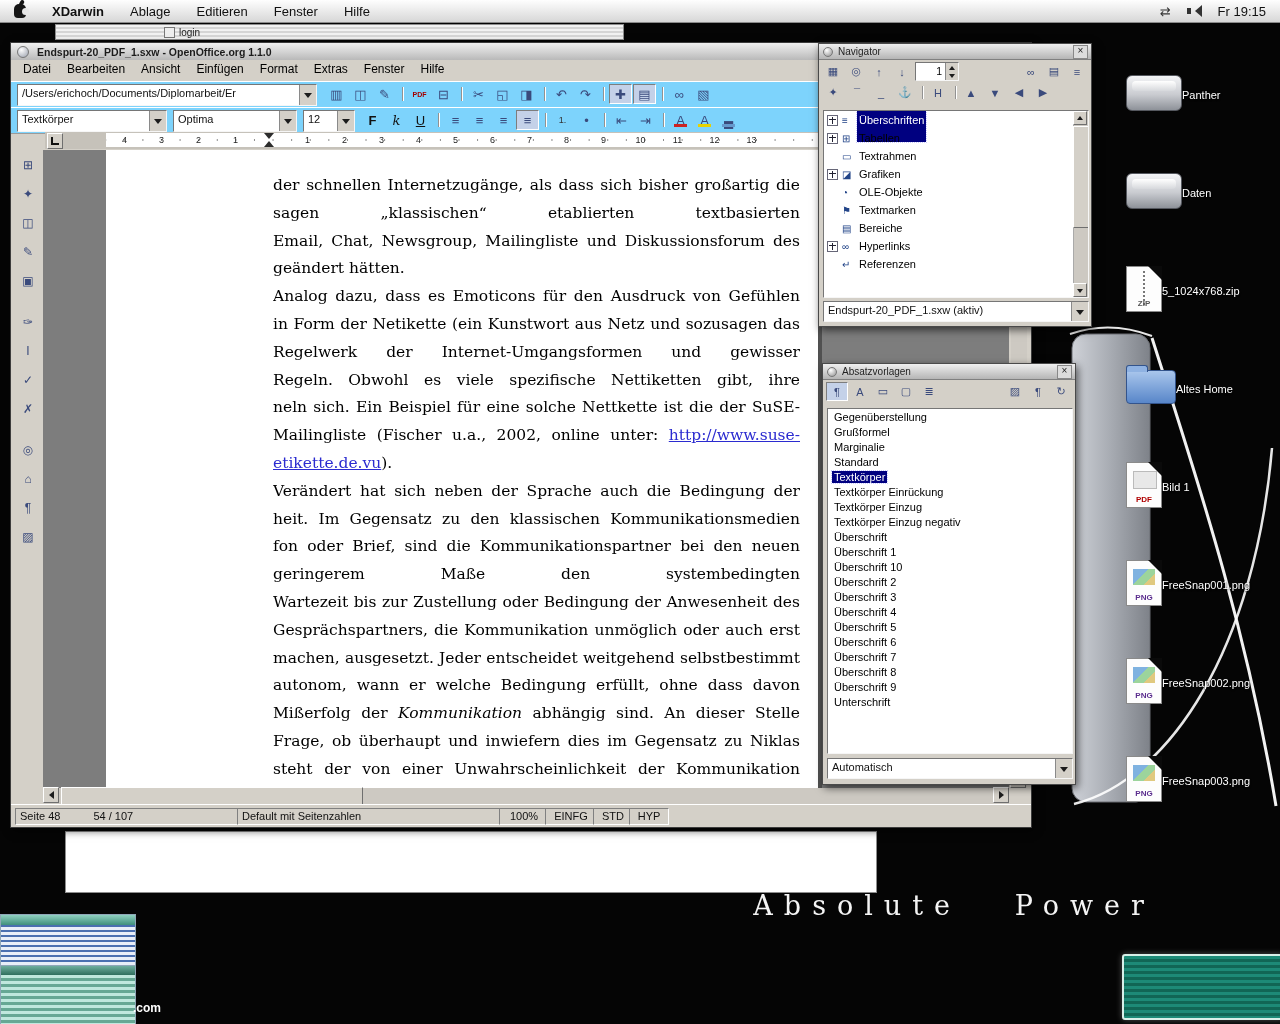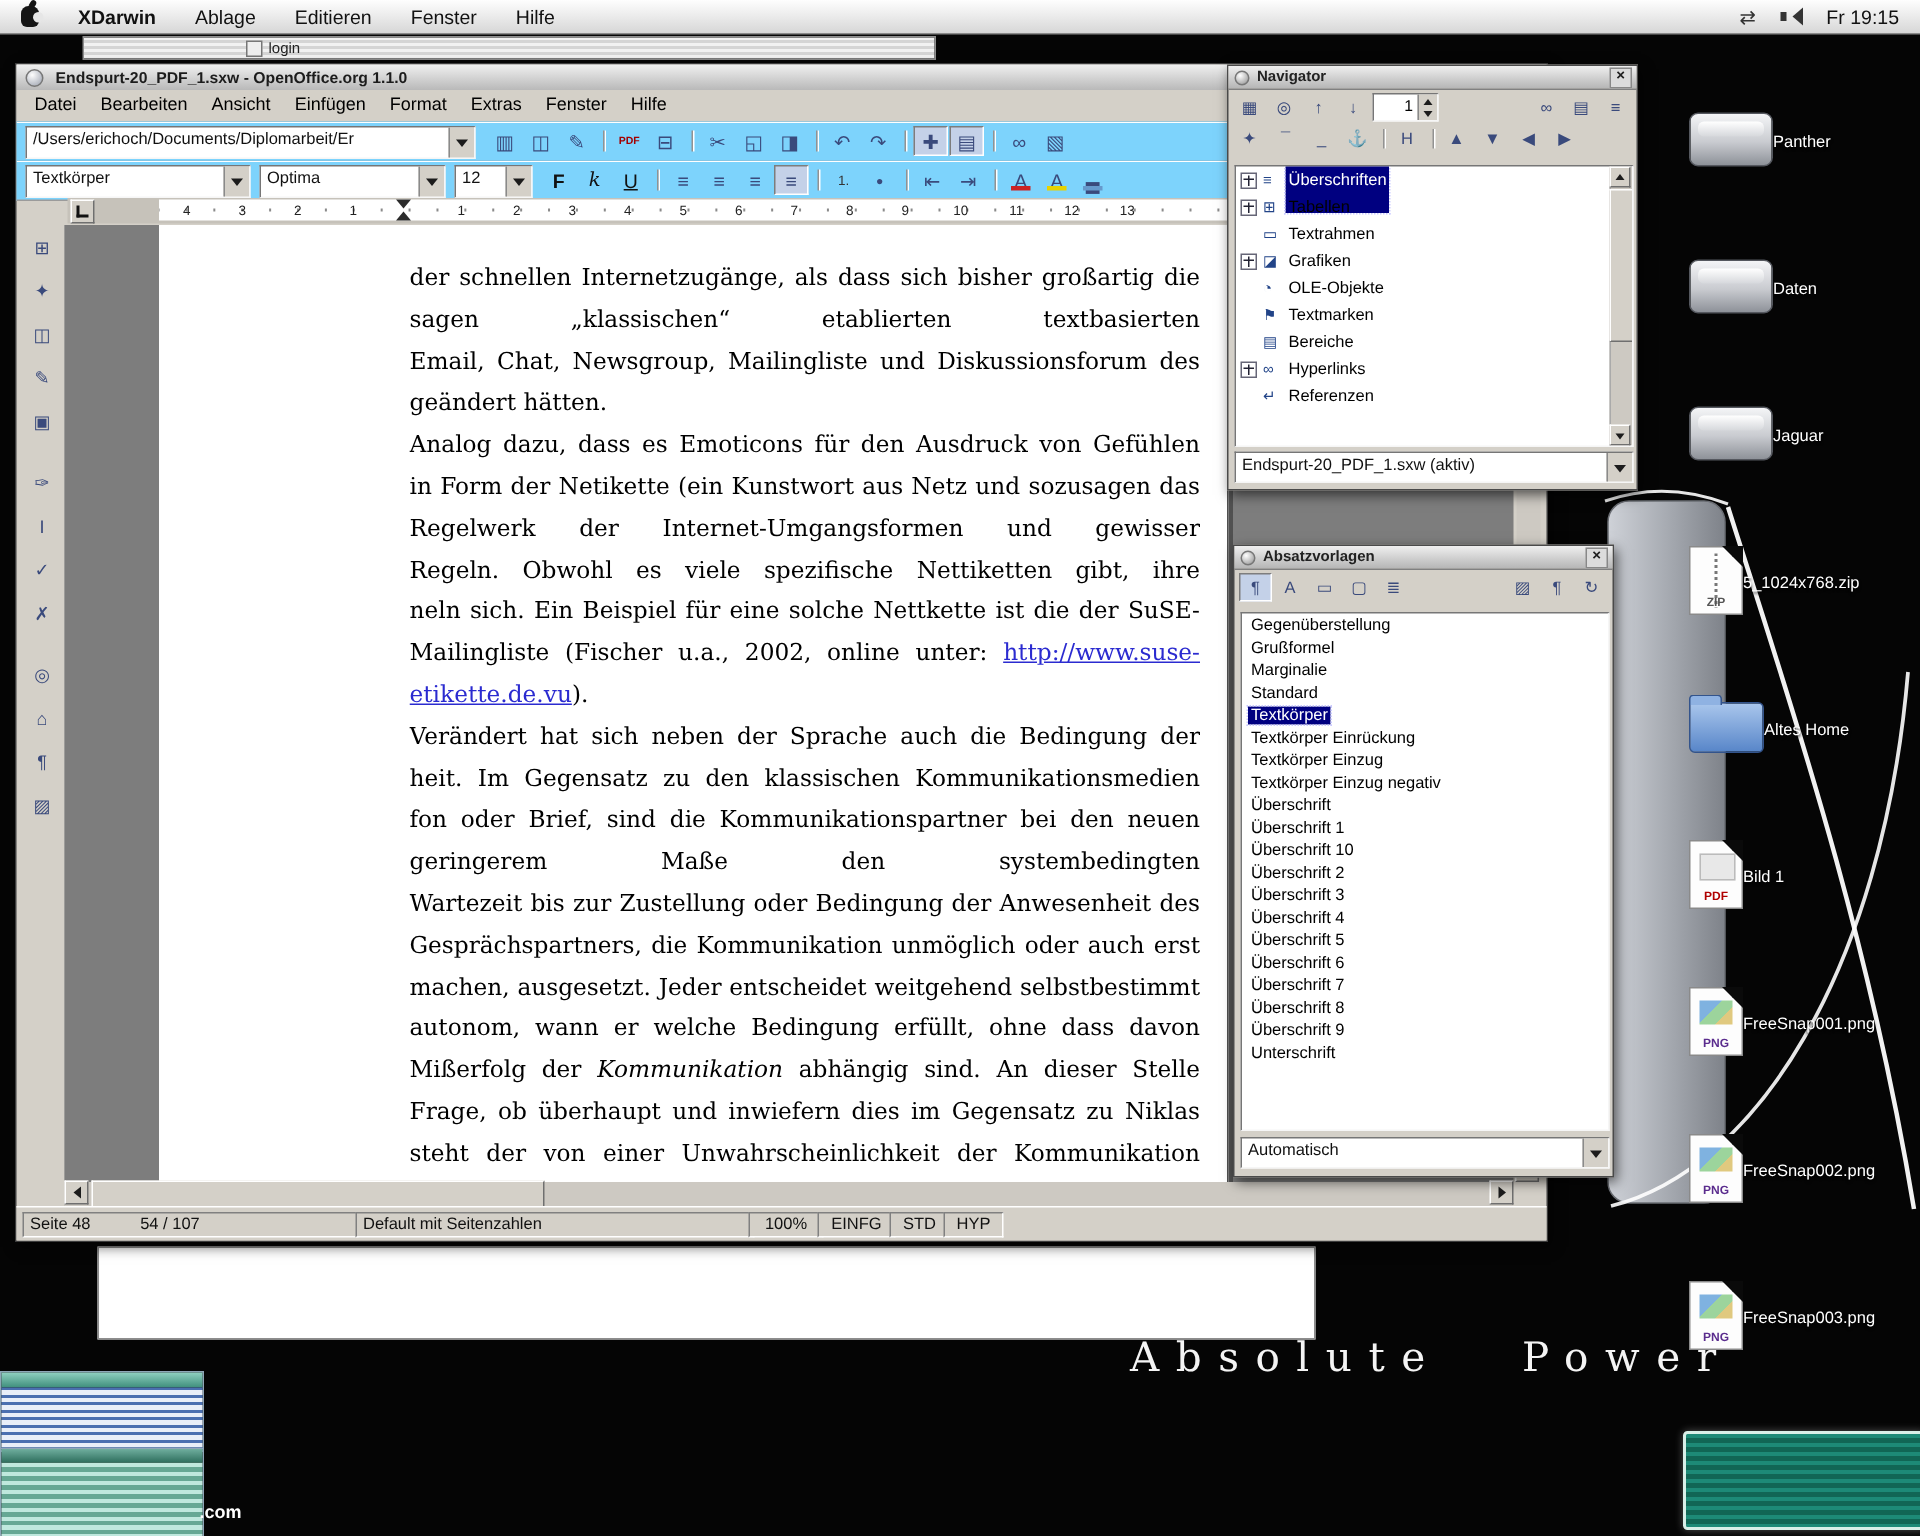--- a/index.html
+++ b/index.html
@@ -29,21 +29,21 @@
   .mini-ic{width:9px;height:9px;border:1px solid #777;background:#eee;display:inline-block}
 
   
   .window{position:absolute;background:#d4d0c8;border:1px solid #3c3c3c;box-shadow:2px 3px 8px rgba(0,0,0,.6)}
   .wtitle{height:17px;background:linear-gradient(#f0f0f0,#b9b9b9);border-bottom:1px solid #858585;
           display:flex;align-items:center;font-size:10.5px;font-weight:bold;color:#1c1c1c}
   .wbtn{width:10px;height:10px;border-radius:50%;background:radial-gradient(circle at 35% 30%,#fdfdfd,#9aa0ad);
         border:1px solid #777;margin:0 8px 0 6px}
   .palette{position:absolute;background:#d4d0c8;border:1px solid #4a4a4a;box-shadow:2px 3px 8px rgba(0,0,0,.6)}
   .ptitle{height:15px;background:linear-gradient(#efefef,#b5b5b5);border-bottom:1px solid #808080;
-          display:flex;align-items:center;font-size:10px;font-weight:bold;color:#222}
+          display:flex;align-items:center;font-size:10px;font-weight:normal;color:#222}
   .pdot{width:8px;height:8px;border-radius:50%;background:radial-gradient(circle at 35% 30%,#fff,#8f8f8f);border:1px solid #777;margin:0 5px 0 4px}
   .pclose{margin-left:auto;margin-right:3px;width:13px;height:12px;border:1px solid #888;background:#dcdcdc;
           font-size:10px;line-height:10px;text-align:center;color:#222}
 
   
   .bar{position:absolute;left:0;right:0;background:#7dd3fc;border-bottom:1px solid #9b9b9b;box-shadow:inset 0 1px 0 #fff}
   .iconrow{display:flex;align-items:center;gap:1px}
   .tbtn{width:23px;height:20px;border:1px solid transparent;background:transparent;padding:0;
         display:flex;align-items:center;justify-content:center;position:relative;font-family:inherit}
   .tbtn .g{font-size:13px;color:#3a4a7c;line-height:1}
@@ -832,28 +832,20 @@
 
     <div class="desk-item">
       <div class="iconbox">
         <div class="dicon" data-kind="drive">
         <span class="badge"></span>
       </div>
       </div>
       <div class="dlabel">Daten</div>
     </div>
 
-    <div class="desk-item">
-      <div class="iconbox">
-        <div class="dicon" data-kind="drive">
-        <span class="badge"></span>
-      </div>
-      </div>
-      <div class="dlabel">Jaguar</div>
-    </div>
 
     <div class="desk-item">
       <div class="iconbox">
         <div class="dicon" data-kind="zip">
         <span class="badge">ZIP</span>
       </div>
       </div>
       <div class="dlabel">5_1024x768.zip</div>
     </div>
 

